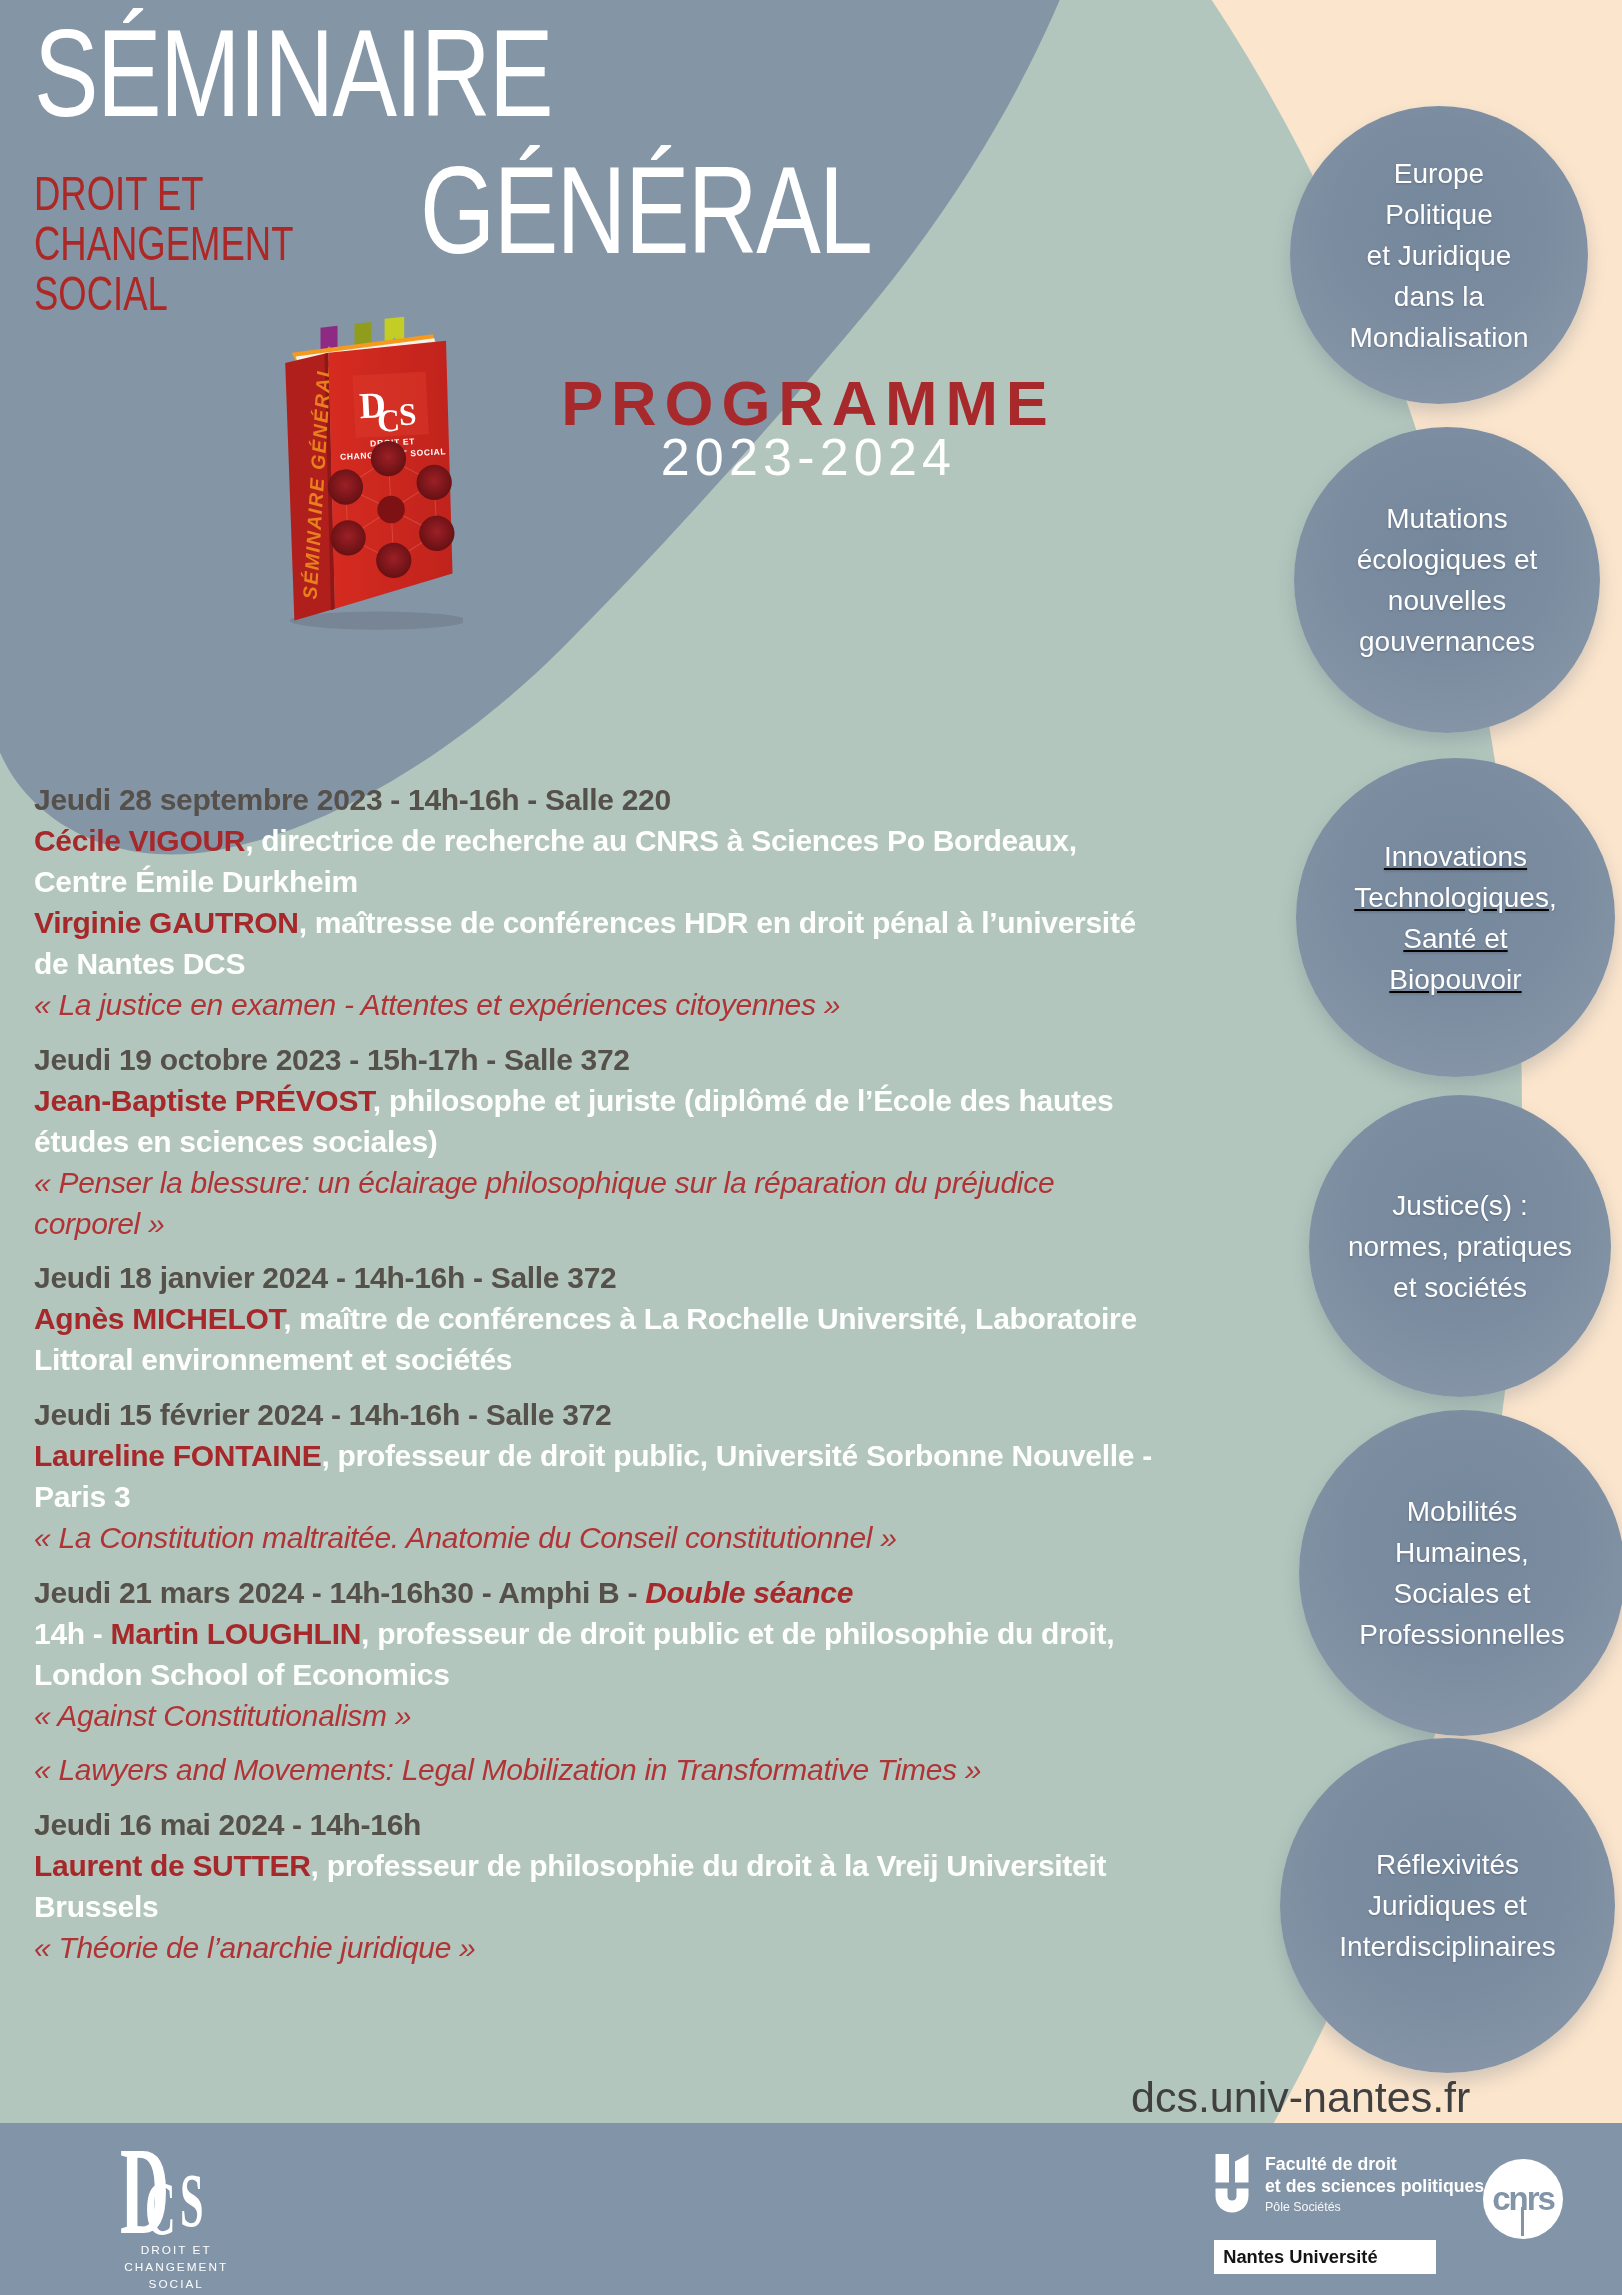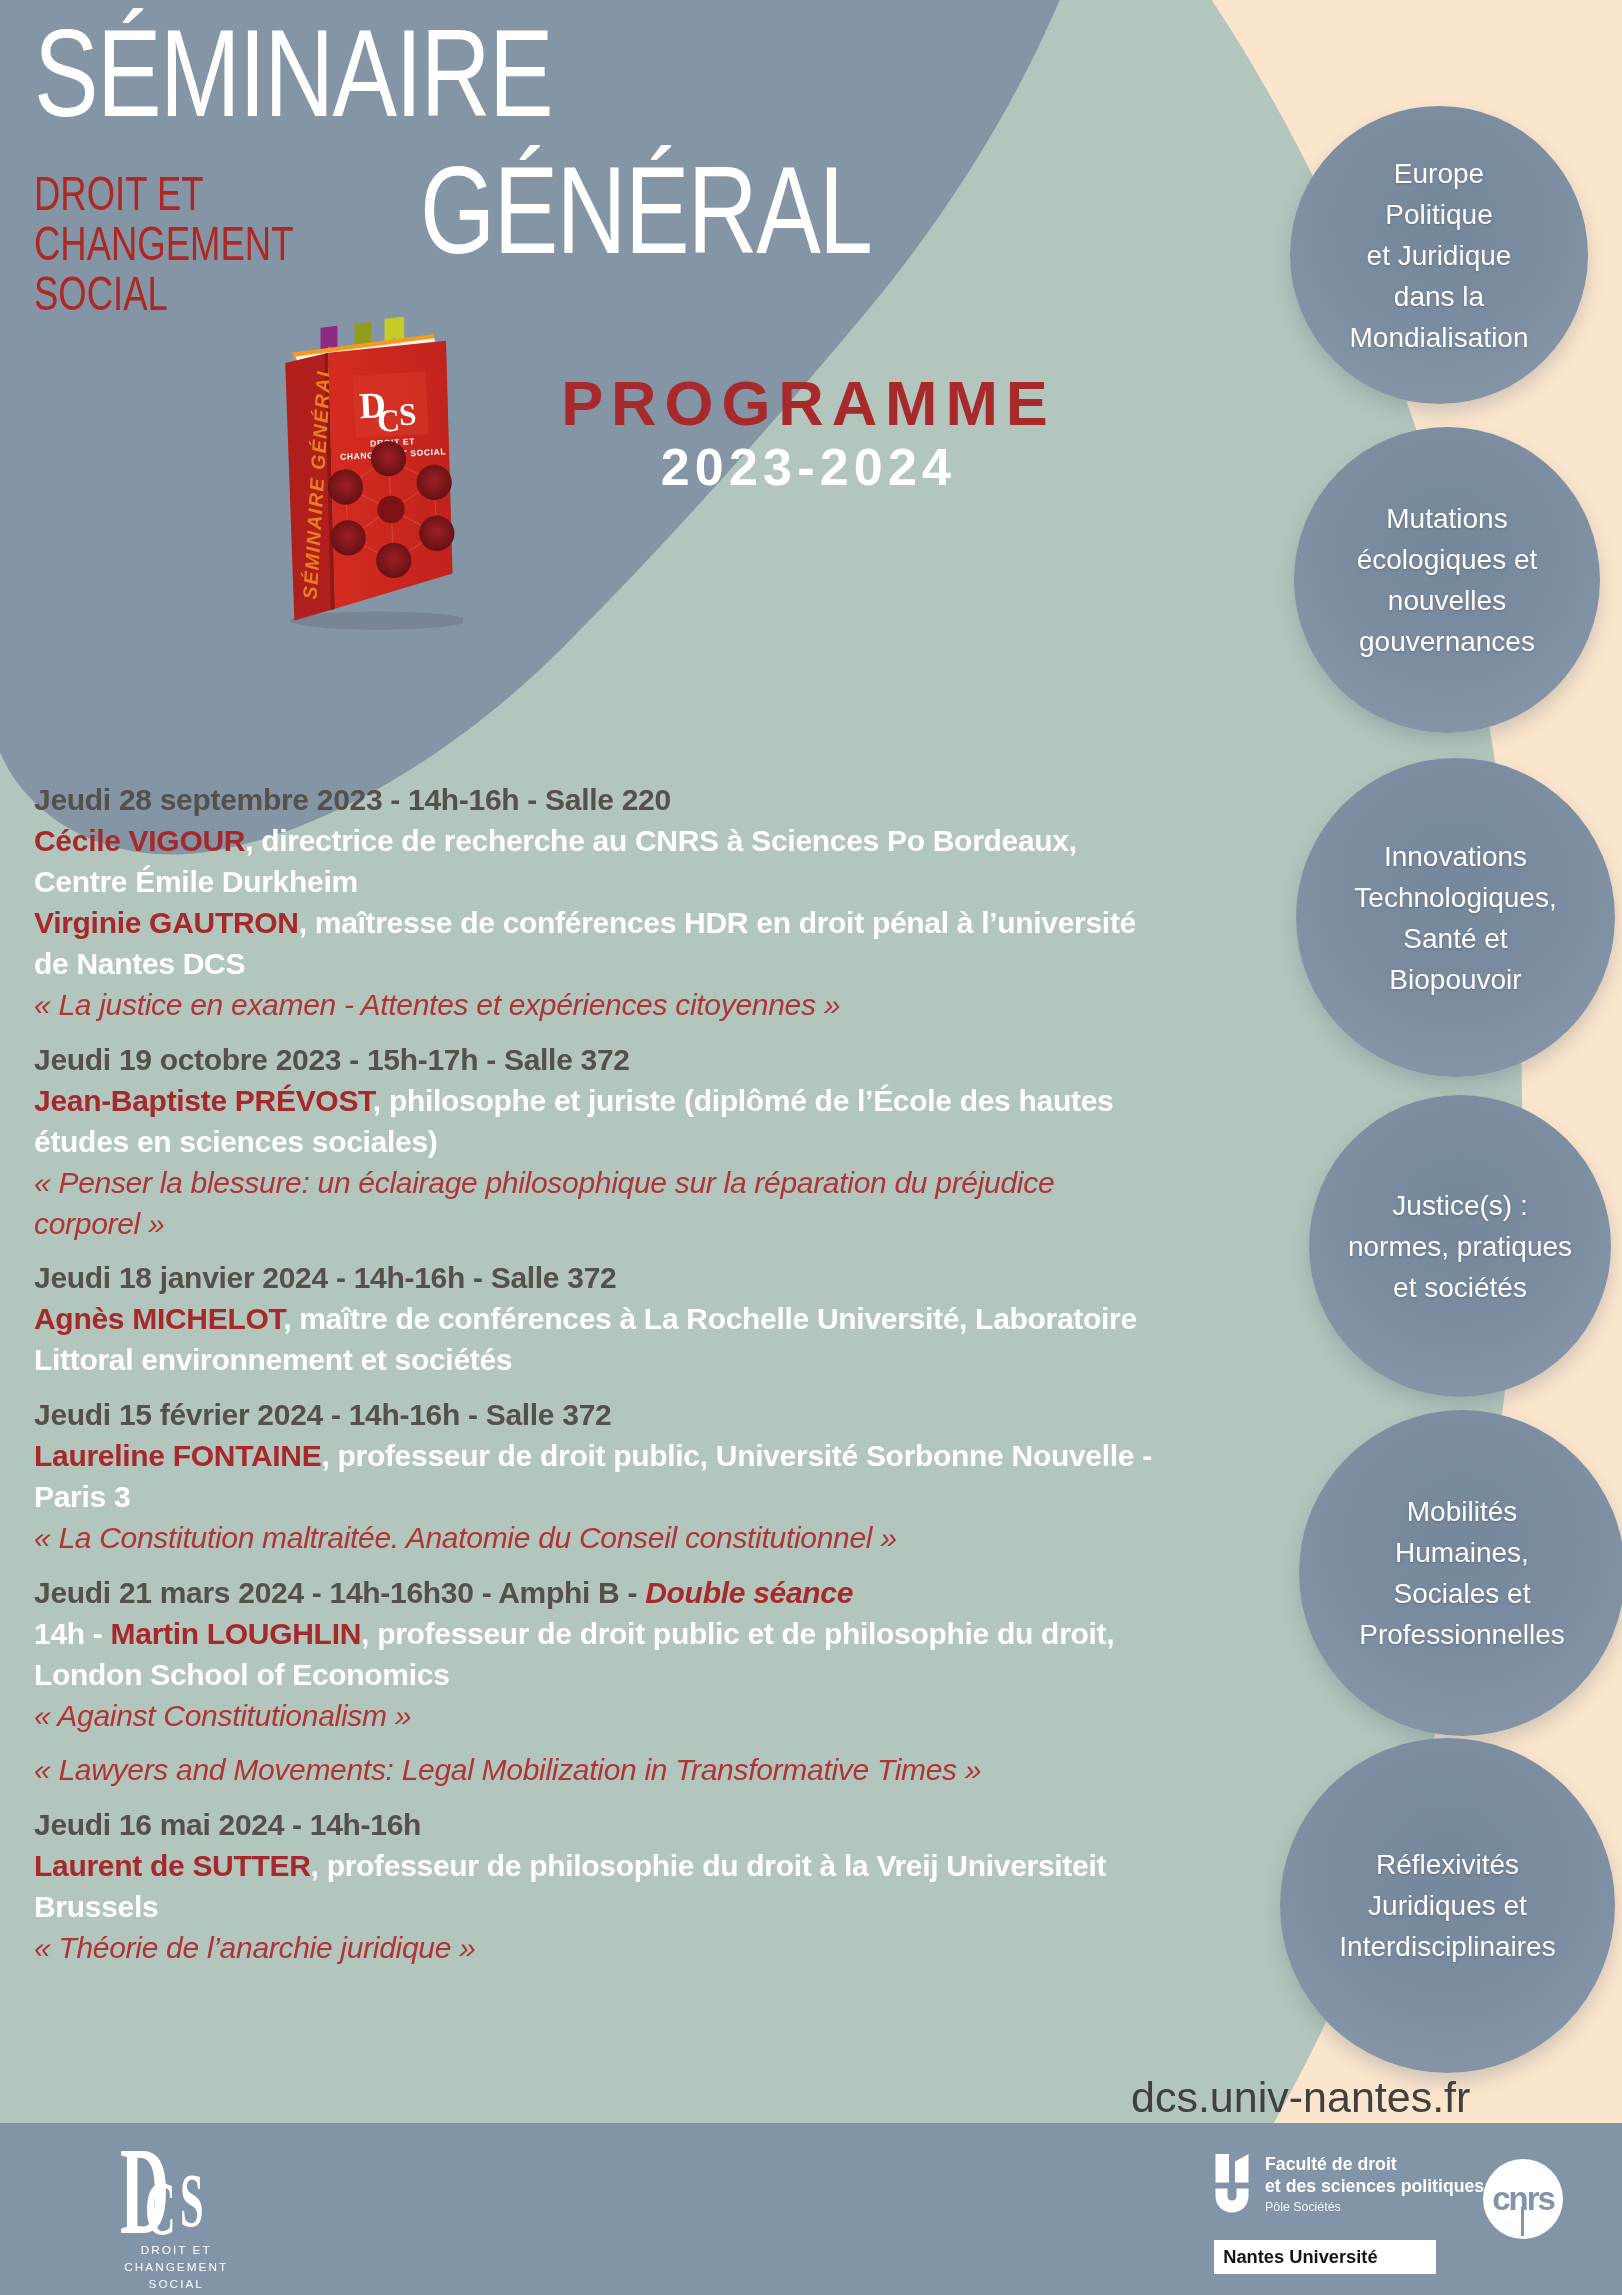--- a/index.html
+++ b/index.html
@@ -13,22 +13,22 @@
 
   
   .t1,.t2{position:absolute;color:#ffffff;font-size:124px;font-weight:400;line-height:1;
     letter-spacing:-2px;transform:scaleX(.78);transform-origin:left top;white-space:nowrap;}
   .t1{left:34px;top:10.5px;}
   .t2{left:420px;top:148px;}
   .lab-title{position:absolute;left:34px;top:169px;color:#ad2724;font-size:48px;line-height:50px;
     font-weight:400;transform:scaleX(.76);transform-origin:left top;white-space:pre-line;}
   .programme{position:absolute;left:550px;top:370px;width:517px;text-align:center;
     color:#a8292b;font-size:63px;font-weight:bold;letter-spacing:7.9px;line-height:1.05;}
-  .years{position:absolute;left:550px;top:441px;width:517px;text-align:center;
-    color:#ffffff;font-size:52px;font-weight:bold;letter-spacing:5.2px;line-height:1;}
+  .years{position:absolute;left:550px;top:431px;width:517px;text-align:center;
+    color:#ffffff;font-size:52px;font-weight:normal;letter-spacing:5.2px;line-height:1;}
 
   
   .theme-circle{position:absolute;border-radius:50%;
     background:radial-gradient(circle at 50% 40%, #75879b 0%, #7b8ca0 45%, #8c9bab 100%);
     box-shadow:0 9.2px 17px rgba(90,105,120,.25);
     display:flex;align-items:center;justify-content:center;text-align:center;}
   .theme-label{color:#ffffff;font-size:28px;line-height:41px;white-space:pre-line;
     text-shadow:0 1.3px 2px rgba(70,80,95,.45);}
 
   
@@ -164,21 +164,21 @@
 et Juridique
 dans la
 Mondialisation</span>
       </div>
       <div class="theme-circle" style="left: 1294px; top: 427px; width: 306px; height: 306px;">
         <span class="theme-label">Mutations
 écologiques et
 nouvelles
 gouvernances</span>
       </div>
-      <div class="theme-circle" style="left: 1296px; top: 758px; width: 319px; height: 319px;">
+      <div class="theme-circle" style="left: 1296px; top: 758px; width: 319px; height: 319px; text-decoration: underline;">
         <span class="theme-label">Innovations
 Technologiques,
 Santé et
 Biopouvoir</span>
       </div>
       <div class="theme-circle" style="left: 1309px; top: 1095px; width: 302px; height: 302px;">
         <span class="theme-label">Justice(s) :
 normes, pratiques
 et sociétés</span>
       </div>

